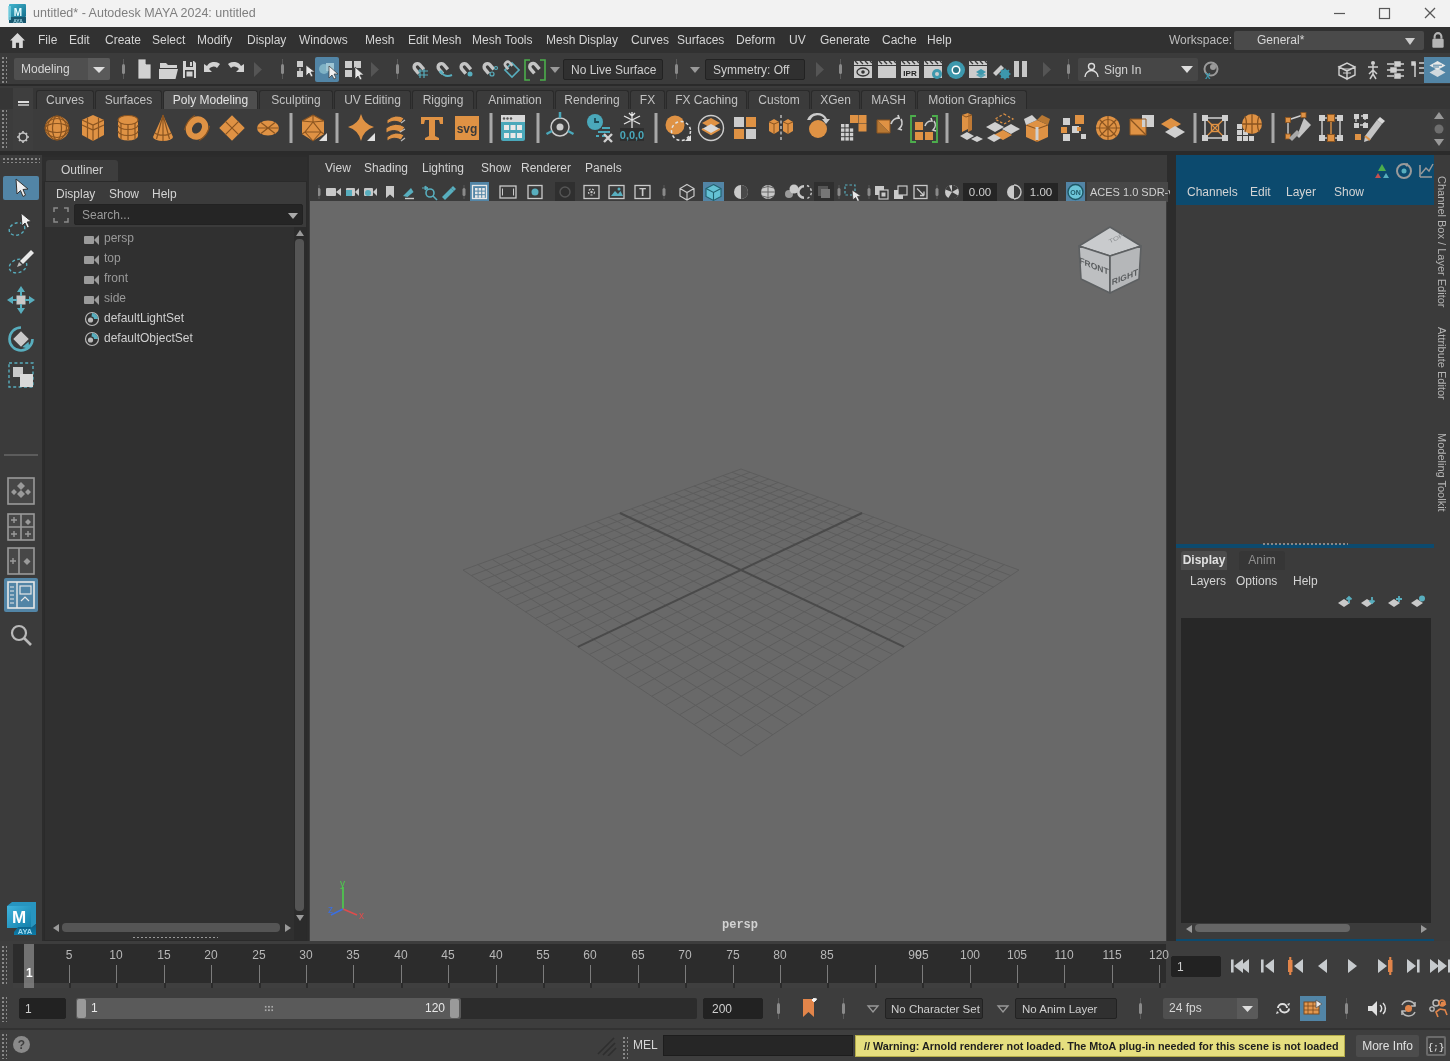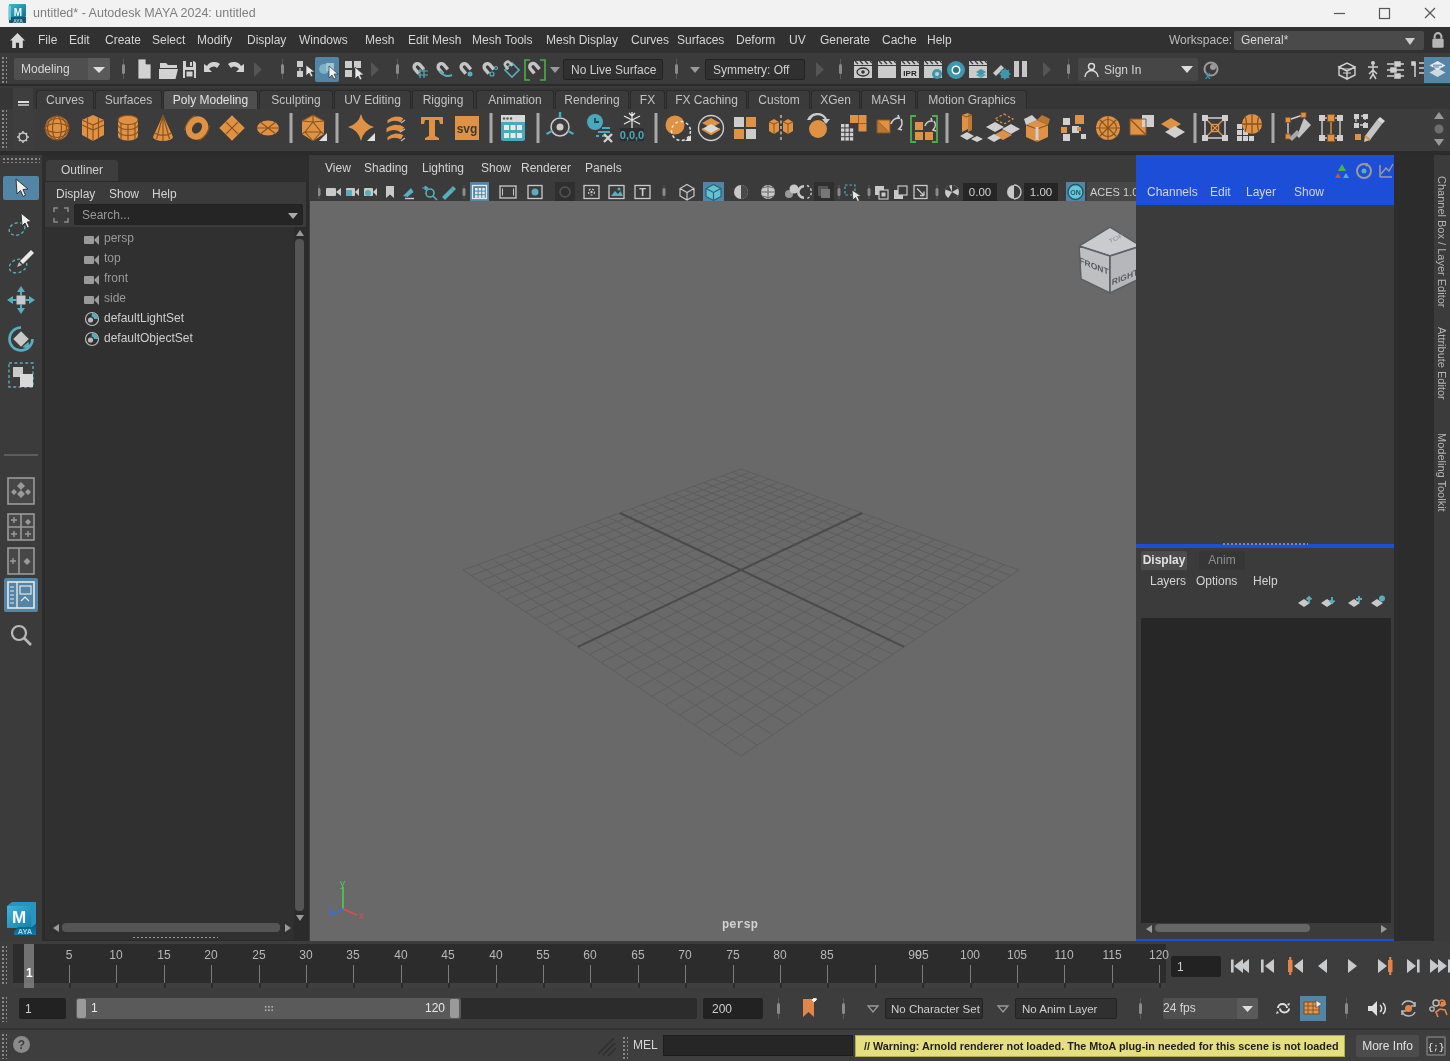--- a/index.html
+++ b/index.html
@@ -9,21 +9,21 @@
 #titlebar{position:absolute;left:0;top:0;width:1450px;height:27px;background:#f2f2f2}
 #menubar{position:absolute;left:0;top:27px;width:1450px;height:26px;background:#313131}
 #toolbar{position:absolute;left:0;top:53px;width:1450px;height:33px;background:#3b3b3b;border-bottom:2px solid #2a2a2a}
 #shelftabs{position:absolute;left:0;top:88px;width:1450px;height:21px;background:#363636}
 #shelf{position:absolute;left:0;top:109px;width:1450px;height:46px;background:#3c3c3c;border-bottom:4px solid #2b2b2b}
 #main{position:absolute;left:0;top:155px;width:1450px;height:786px;background:#2c2c2c}
 #toolbox{position:absolute;left:0;top:0;width:42px;height:786px;background:#3b3b3b}
 #outlpanel{position:absolute;left:44px;top:2px;width:263px;height:784px;background:#3b3b3b}
 #viewport{position:absolute;left:309px;top:0px;width:858px;height:786px;background:#3b3b3b}
 #vpgray{position:absolute;left:1px;top:46px;width:856px;height:740px;background:#696969}
-#rightpanel{position:absolute;left:1136px;top:0;width:258px;height:786px;background:#1d4ed8}
+#rightpanel{position:absolute;left:1176px;top:0;width:258px;height:786px;background:#0c4a6e}
 #sidebar{position:absolute;left:1434px;top:0;width:16px;height:786px;background:#3b3b3b}
 .vtext{position:absolute;writing-mode:vertical-rl;font-size:11px;color:#b4b4b4;white-space:nowrap;left:2px}
 .menuitem{position:absolute;top:0;height:26px;line-height:26px}
 .field{position:absolute;background:#2a2a2a;border:1px solid #222;border-radius:2px;color:#cfcfcf;font-size:12px;white-space:nowrap;overflow:hidden}
 .combo{position:absolute;background:#4d4d4d;border-radius:2px;color:#d6d6d6;font-size:12px}
 .sep{position:absolute;width:1px;background:#5a5a5a}
 .sephandle{position:absolute;width:3px;border-radius:2px;background:#8a8a8a}
 #timeslider{position:absolute;left:0;top:941px;width:1450px;height:47px;background:#3d3d3d}
 #ruler{position:absolute;left:13px;top:3px;width:1153px;height:39px;background:#2c2c2c}
 .tnum{position:absolute;top:4px;width:40px;text-align:center;font-size:12px;color:#b8b8b8}
@@ -76,21 +76,21 @@
 <div class="menuitem t12" style="left:472px">Mesh Tools</div>
 <div class="menuitem t12" style="left:546px">Mesh Display</div>
 <div class="menuitem t12" style="left:631px">Curves</div>
 <div class="menuitem t12" style="left:677px">Surfaces</div>
 <div class="menuitem t12" style="left:736px">Deform</div>
 <div class="menuitem t12" style="left:789px">UV</div>
 <div class="menuitem t12" style="left:820px">Generate</div>
 <div class="menuitem t12" style="left:882px">Cache</div>
 <div class="menuitem t12" style="left:927px">Help</div>
 <div class="menuitem" style="left:1169px;font-size:12px;color:#bdbdbd">Workspace:</div>
-<div class="combo" style="left:1234px;top:4px;width:190px;height:19px;background:#4a4a4a;line-height:19px;padding-left:7px">General*</div>
+<div class="combo" style="left:1234px;top:4px;width:190px;height:19px;background:#4a4a4a;line-height:19px;padding-left:23px">General*</div>
 <svg class="abs" style="left:1403px;top:9px" width="14" height="10">
         <path d="M2 2 L12 2 L7 9 Z" fill="#ccc"></path>
       </svg>
 <svg class="abs" style="left:1430px;top:5px" width="16" height="17" viewBox="0 0 14 15">
 <rect x="2" y="6" width="10" height="8" rx="1" fill="#b5b5b5"></rect>
 <path d="M4 6 V4 a3 3 0 0 1 6 0 V6" stroke="#b5b5b5" stroke-width="1.8" fill="none"></path>
       </svg>
 </div>
 <div id="toolbar">
 <div class="abs" style="left:1px;top:3px;width:6px;height:27px;background-image:radial-gradient(#888 34%,transparent 36%);background-size:4px 4px;"></div>
@@ -1133,21 +1133,21 @@
 <svg class="abs" style="left:866px;top:16px" width="14" height="9">
         <path d="M2 2 L12 2 L7 8 Z" fill="none" stroke="#999" stroke-width="1.3"></path>
       </svg>
 <div class="field" style="left:885px;top:10px;width:98px;height:21px;line-height:21px;padding-left:5px;background:#303030;font-size:11.5px">No Character Set</div>
 <svg class="abs" style="left:996px;top:16px" width="14" height="9">
         <path d="M2 2 L12 2 L7 8 Z" fill="none" stroke="#999" stroke-width="1.3"></path>
       </svg>
 <div class="field" style="left:1015px;top:10px;width:102px;height:21px;line-height:21px;padding-left:6px;background:#303030;font-size:11.5px">No Anim Layer</div>
 <div class="sep" style="left:1140px;top:10px;height:21px"></div>
       <div class="sephandle" style="left:1138.5px;top:15px;height:11px"></div>
-<div class="combo" style="left:1163px;top:10px;width:95px;height:21px;background:#4f4f4f;line-height:21px;">24 fps</div>
+<div class="combo" style="left:1163px;top:10px;width:95px;height:21px;background:#4f4f4f;line-height:21px;padding-left:6px">24 fps</div>
 <div class="abs" style="left:1237px;top:10px;width:21px;height:21px;background:#5a5a5a;border-radius:0 2px 2px 0"></div>
 <svg class="abs" style="left:1241px;top:17px" width="13" height="8">
         <path d="M1 1 L12 1 L6.5 7 Z" fill="#ddd"></path>
       </svg>
 <svg class="abs" style="left:1274px;top:12px" width="19" height="17" viewBox="0 0 19 17">
 <path d="M4 8 a4.5 4 0 0 1 9 0 M15 8.5 a4.5 4 0 0 1 -9 0" fill="none" stroke="#e0e0e0" stroke-width="2"></path>
 <path d="M13 4 l3 -1 -1 3 z M5 13 l-3 1 1 -3 z" fill="#e0e0e0"></path>
       </svg>
 <div class="abs" style="left:1300px;top:8px;width:26px;height:25px;background:#5285a6"></div>
 <svg class="abs" style="left:1303px;top:10px" width="21" height="21" viewBox="0 0 21 21">

